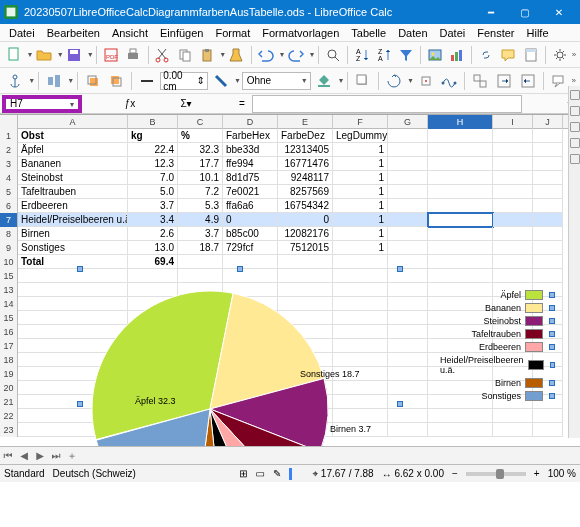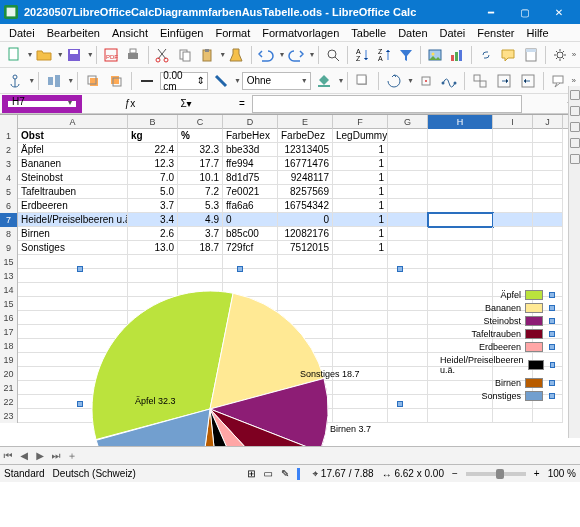--- a/index.html
+++ b/index.html
@@ -1,39 +1,39 @@
 <!DOCTYPE html>
 <html><head>
 <meta charset="utf-8">
 <style>
 * { box-sizing: border-box; margin: 0; padding: 0; font-family: "Segoe UI", Tahoma, sans-serif; }
 body { width: 580px; height: 527px; background: #fff; overflow: hidden; font-size: 10px; position: relative; }
 
 
 .titlebar { height: 24px; background: #0b78d0; color: #fff; display: flex; align-items: center; padding: 0 4px; }
 .titlebar .doc-icon { width: 14px; height: 14px; margin-right: 6px; }
-.titlebar .title { flex: 1; font-size: 11px; font-weight: bold; }
+.titlebar .title { flex: 1; font-size: 11px; }
 .winbtn { width: 34px; height: 24px; display: flex; align-items: center; justify-content: center; color:#fff; }
 
 
 .menubar { height: 18px; display:flex; align-items:center; padding:0 4px; gap:2px; border-bottom: 1px solid #ddd; background:#fafafa; }
 .menubar span { padding: 1px 5px; font-size: 11px; }
 
 
 .toolbar { height: 26px; display:flex; align-items:center; padding:0 4px; gap:2px; border-bottom:1px solid #ddd; background:#fafafa; }
 .tbtn { width: 22px; height: 22px; display:flex; align-items:center; justify-content:center; border-radius:2px; }
 .tbtn svg { width:16px; height:16px; }
 .sep { width:1px; height:18px; background:#ccc; margin:0 2px; }
 .size-box { width:48px; height:18px; border:1px solid #bbb; font-size:10px; padding:0 2px; display:flex; align-items:center; background:#fff; }
 .combo { height:18px; border:1px solid #bbb; background:#fff; display:flex; align-items:center; padding:0 4px; font-size:10px; }
 .dd { font-size:8px; color:#555; margin-left:2px; }
 
 
 .fbar { height: 20px; display:flex; align-items:center; border-bottom:1px solid #ccc; background:#fafafa; }
-.namebox { width:80px; height:18px; border:6px solid #a21caf; margin:0 2px; padding:0 4px; font-size:10px; display:flex; align-items:flex-end; justify-content:space-between; background:#fff;}
+.namebox { width:80px; height:18px; border:4px solid #a21caf; margin:0 2px; padding:0 4px; font-size:10px; display:flex; align-items:flex-end; justify-content:space-between; background:#fff;}
 .fbar .ficon { width:20px; display:flex; justify-content:center;margin-left:36px; }
 .formula-input { flex:1; height:18px; border:1px solid #bbb; margin-right:2px; padding:0 4px; background:#fff; }
 
 
 .grid { position: relative; height: 332px; overflow: hidden; border-top:1px solid #aaa; }
 .colhdrs { display:flex; position:sticky; top:0; background:#f3f3f3; border-bottom:1px solid #bbb; height:14px;}
 .rowhdr { width:18px; min-width:18px; background:#f3f3f3; border-right:1px solid #bbb; text-align:center; font-size:9px; color:#444; display:flex; align-items:center; justify-content:center; height:14px;}
 .ch { border-right:1px solid #ccc; font-size:9px; text-align:center; color:#444; display:flex; align-items:center; justify-content:center; height:14px;}
 .ch.sel { background:#2a6fbf; color:#fff; }
 .row { display:flex; height:14px; }
@@ -489,20 +489,33 @@
         <div class="cell wJ"></div>
       </div>
       <div class="row">
         <div class="rowhdr">9</div>
         <div class="cell wA">Sonstiges</div>
         <div class="cell wB r">13.0</div>
         <div class="cell wC r">18.7</div>
         <div class="cell wD">729fcf</div>
         <div class="cell wE r">7512015</div>
         <div class="cell wF r">1</div>
+        <div class="cell wG"></div>
+        <div class="cell wH"></div>
+        <div class="cell wI"></div>
+        <div class="cell wJ"></div>
+      </div>
+      <div class="row">
+        <div class="rowhdr">10</div>
+        <div class="cell wA b">Total</div>
+        <div class="cell wB b r">69.4</div>
+        <div class="cell wC"></div>
+        <div class="cell wD"></div>
+        <div class="cell wE"></div>
+        <div class="cell wF"></div>
         <div class="cell wG"></div>
         <div class="cell wH"></div>
         <div class="cell wI"></div>
         <div class="cell wJ"></div>
       </div>
       <div class="row">
         <div class="rowhdr">15</div>
         <div class="cell wA"></div>
         <div class="cell wB"></div>
         <div class="cell wC"></div>
@@ -749,19 +762,19 @@
   <div class="tabnav">＋</div>
 </div>
 
 <div class="status">
   <span>Standard</span>
   <span>Deutsch (Schweiz)</span>
   <span class="spacer"></span>
   <span>⊞</span>
   <span>▭</span>
   <span>✎</span>
-  <span style="border-left:3px solid #3b82f6;padding-left:12px">⌖ <span>17.67 / 7.88</span></span>
+  <span style="border-left:3px solid #3b82f6;padding-left:20px">⌖ <span>17.67 / 7.88</span></span>
   <span>↔ <span>6.62 x 0.00</span></span>
   <span>−</span>
   <div class="sb-slider"></div>
   <span>+</span>
   <span>100 %</span>
 </div>
 
 </body></html>

